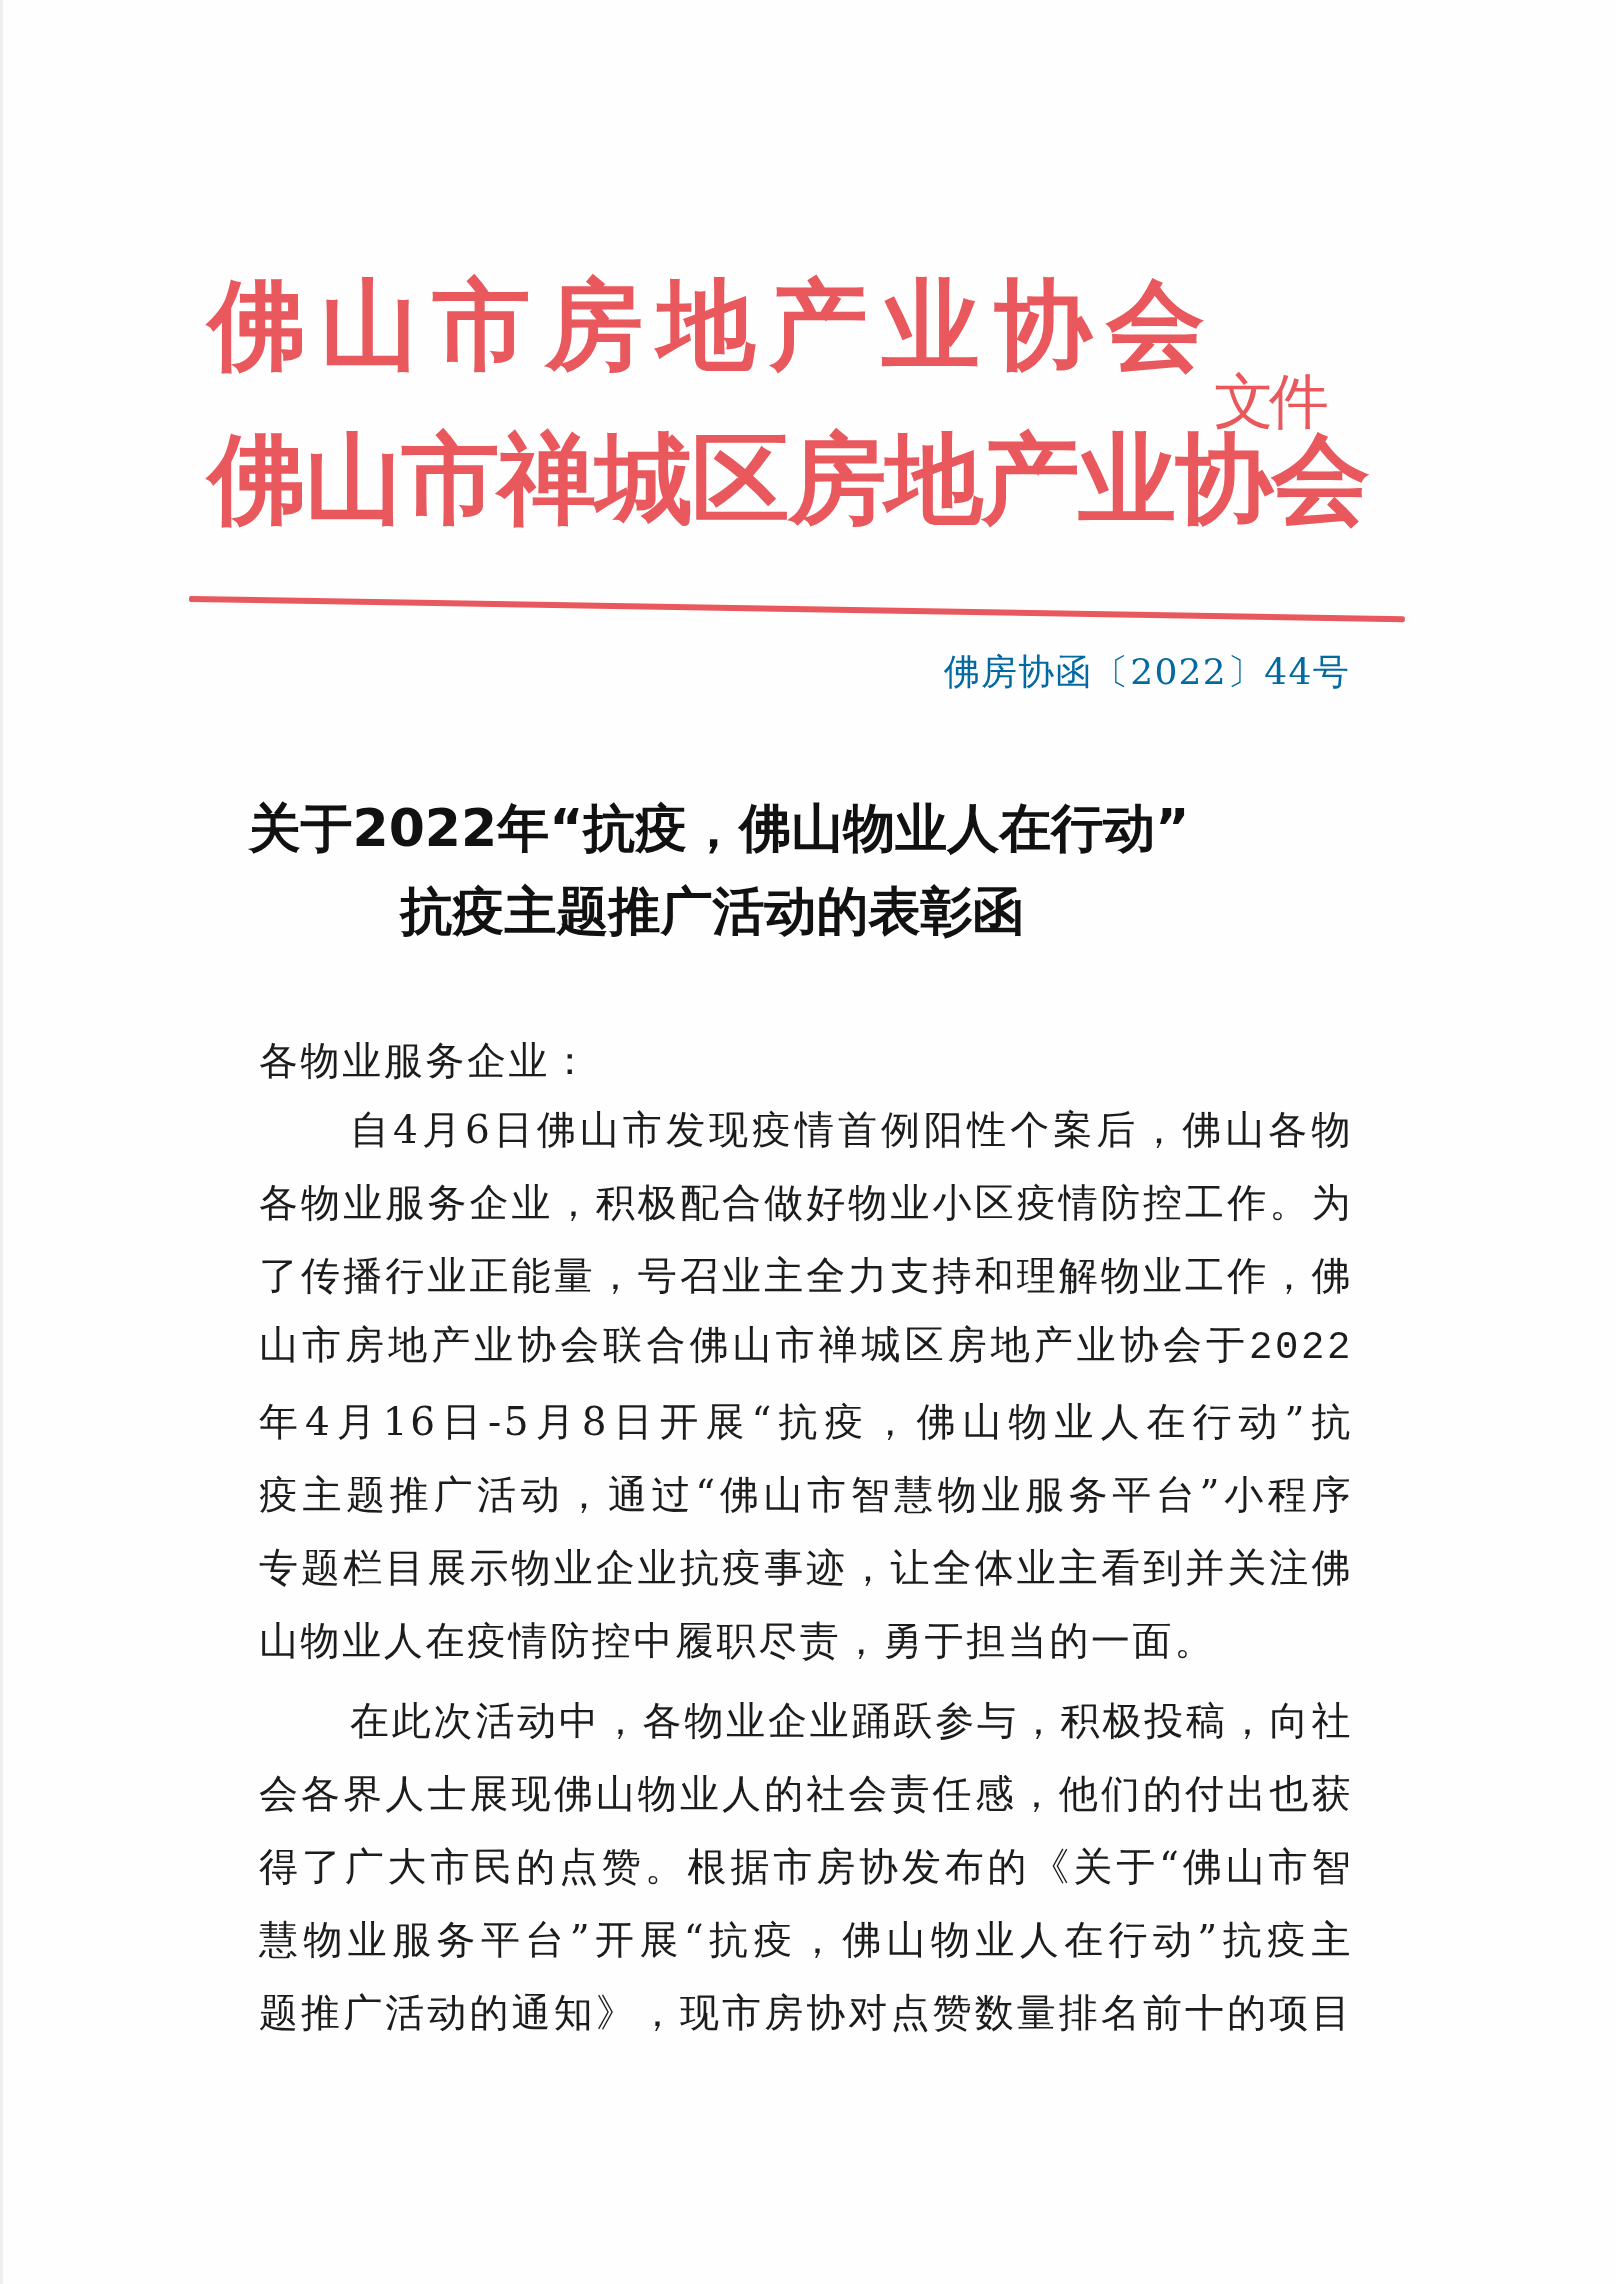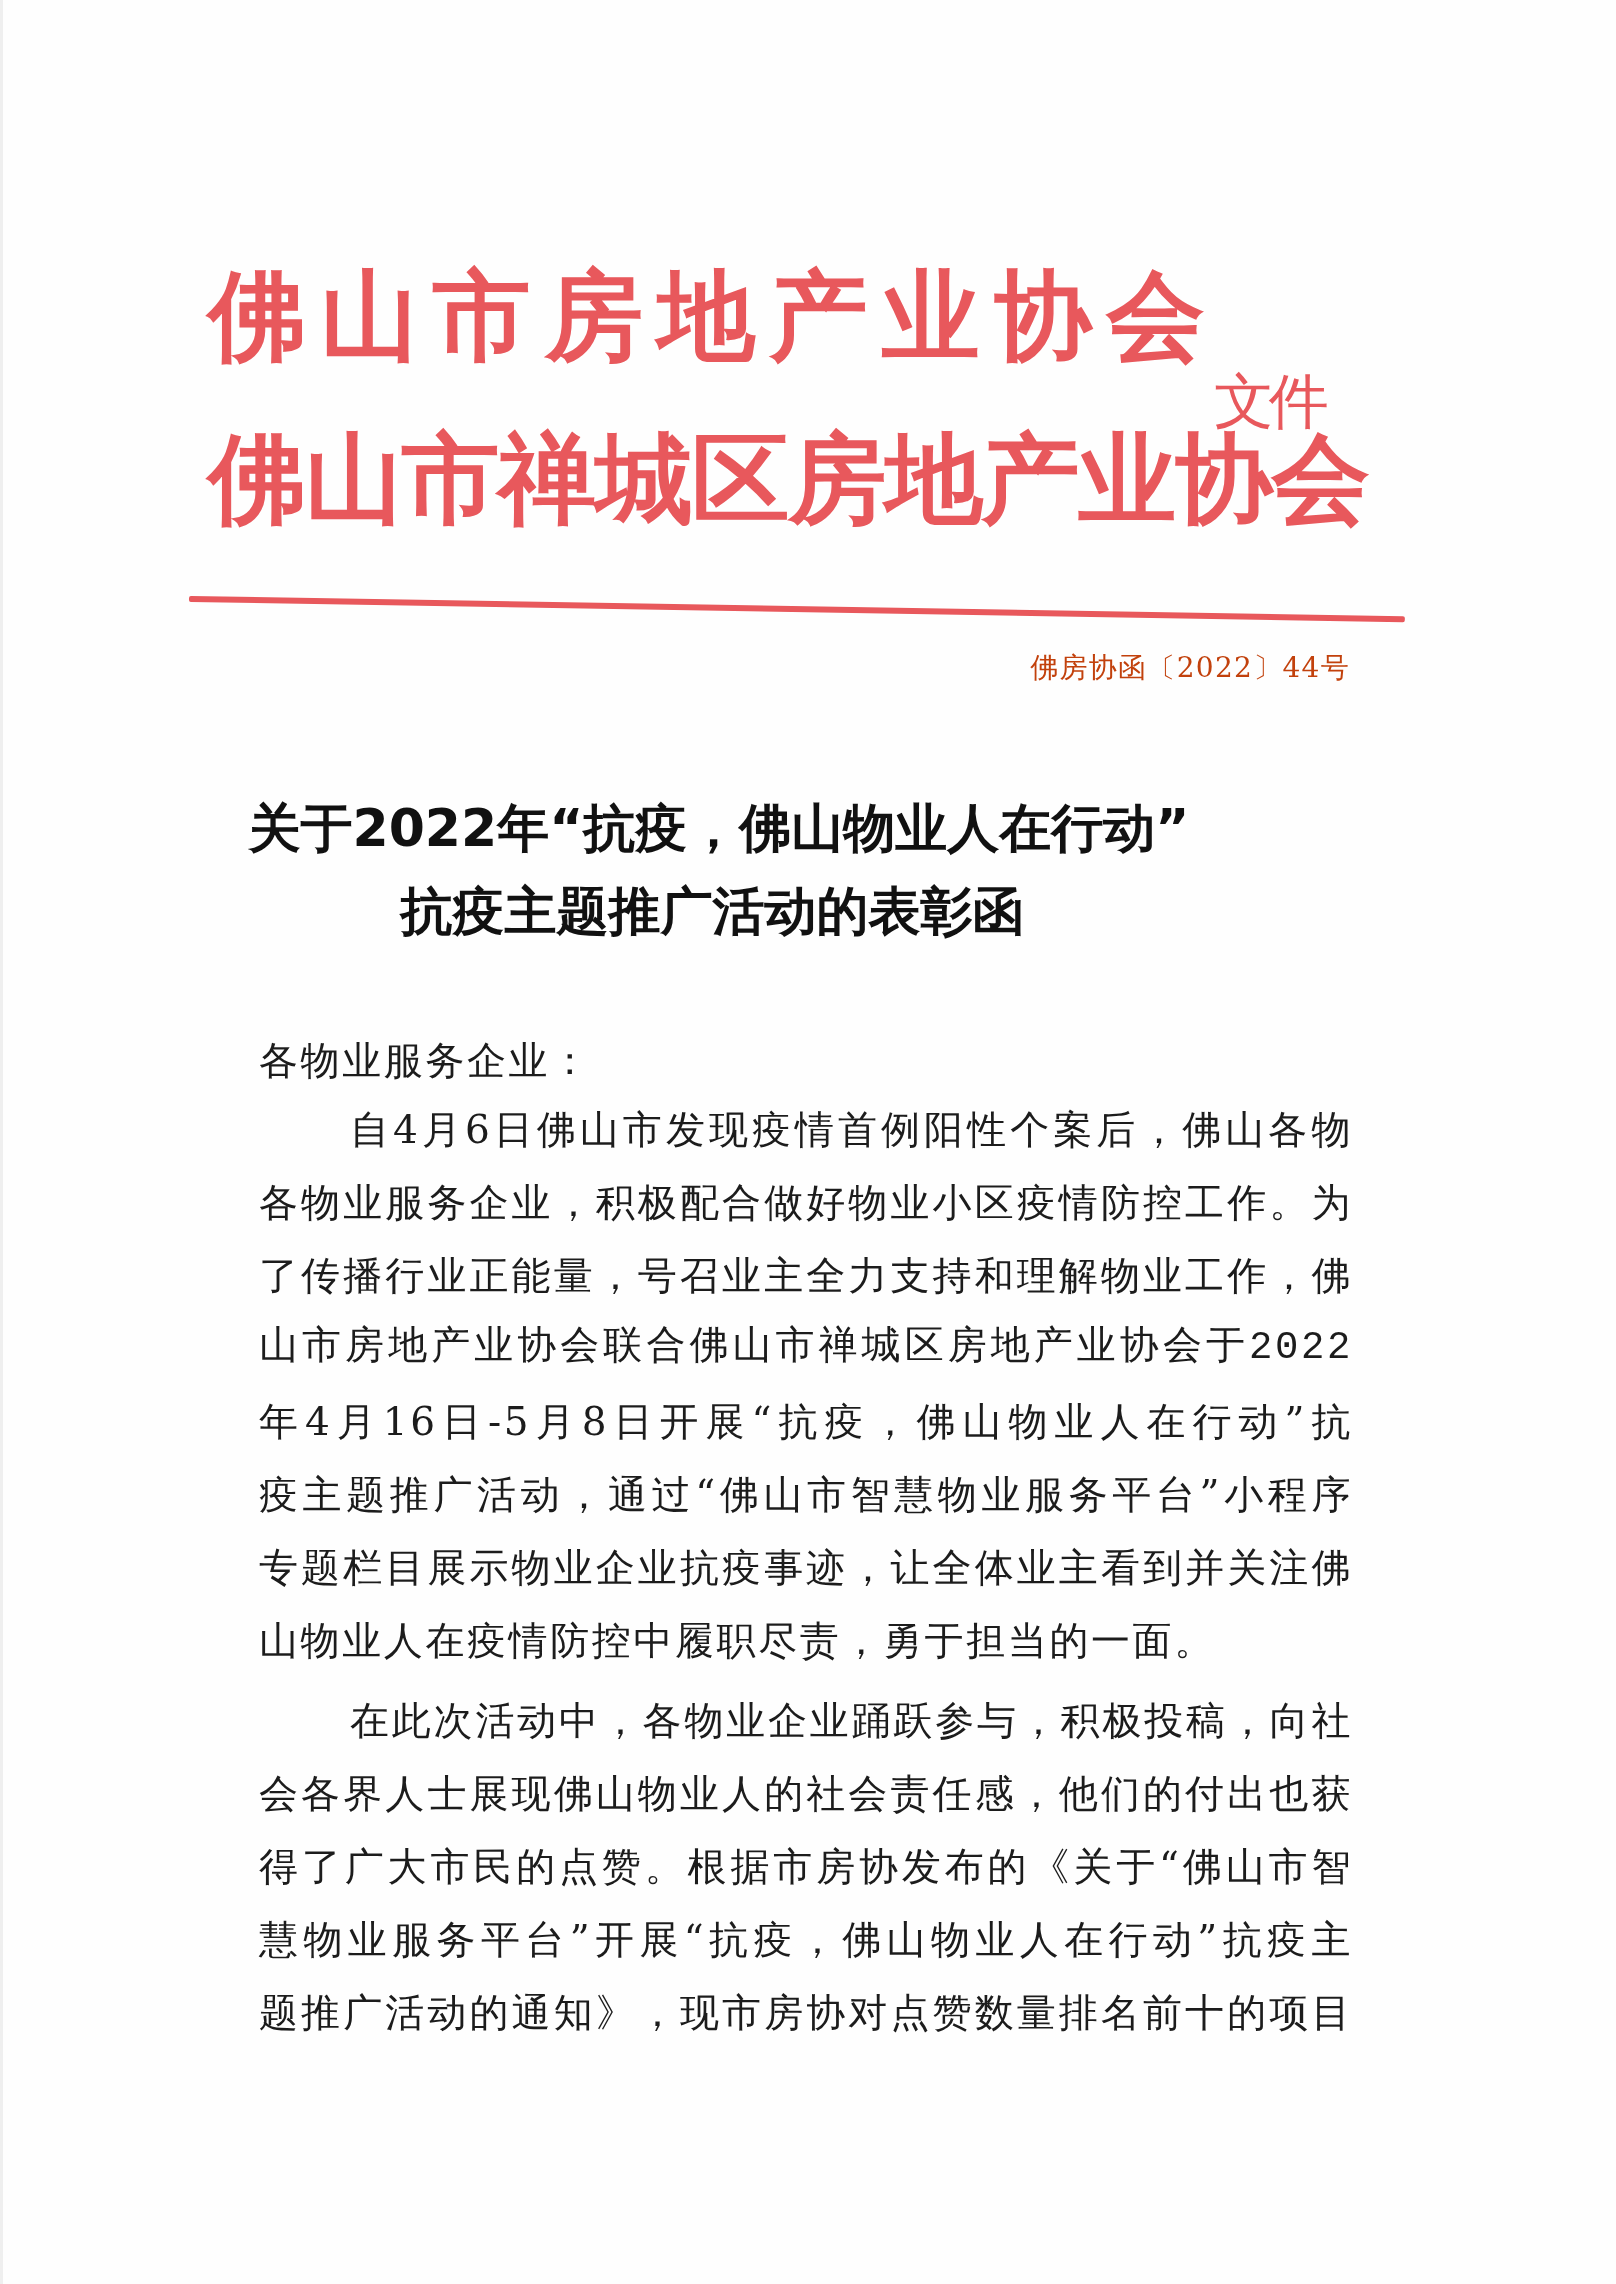--- a/index.html
+++ b/index.html
@@ -30,21 +30,21 @@
     position: absolute;
     font-family: "DejaVu Serif", "Liberation Serif", serif;
     font-weight: bold;
     font-size: 98px;
     line-height: 1;
     white-space: nowrap;
     color: #e8585c;
   }
   .org-1 {
     left: 208px;
-    top: 267px;
+    top: 276px;
     letter-spacing: 14.3px;
   }
   .org-2 {
     left: 208px;
     top: 430px;
     letter-spacing: -1.3px;
   }
   .doc-suffix {
     position: absolute;
     left: 1214px;
@@ -66,23 +66,23 @@
     background: #e8585c;
     transform-origin: left center;
     transform: rotate(0.95deg);
     border-radius: 2px;
   }
   .doc-number {
     position: absolute;
     right: 267px;
     top: 654px;
     font-family: "DejaVu Serif", "Liberation Serif", serif;
-    font-size: 28px;
+    font-size: 36px;
     line-height: 1;
-    color: #c2410c;
+    color: #0369a1;
     white-space: nowrap;
     letter-spacing: 1.3px;
   }
   .title-line {
     position: absolute;
     left: 0;
     width: 1425px;
     text-align: center;
     font-family: "DejaVu Sans", "Liberation Sans", sans-serif;
     font-weight: bold;

